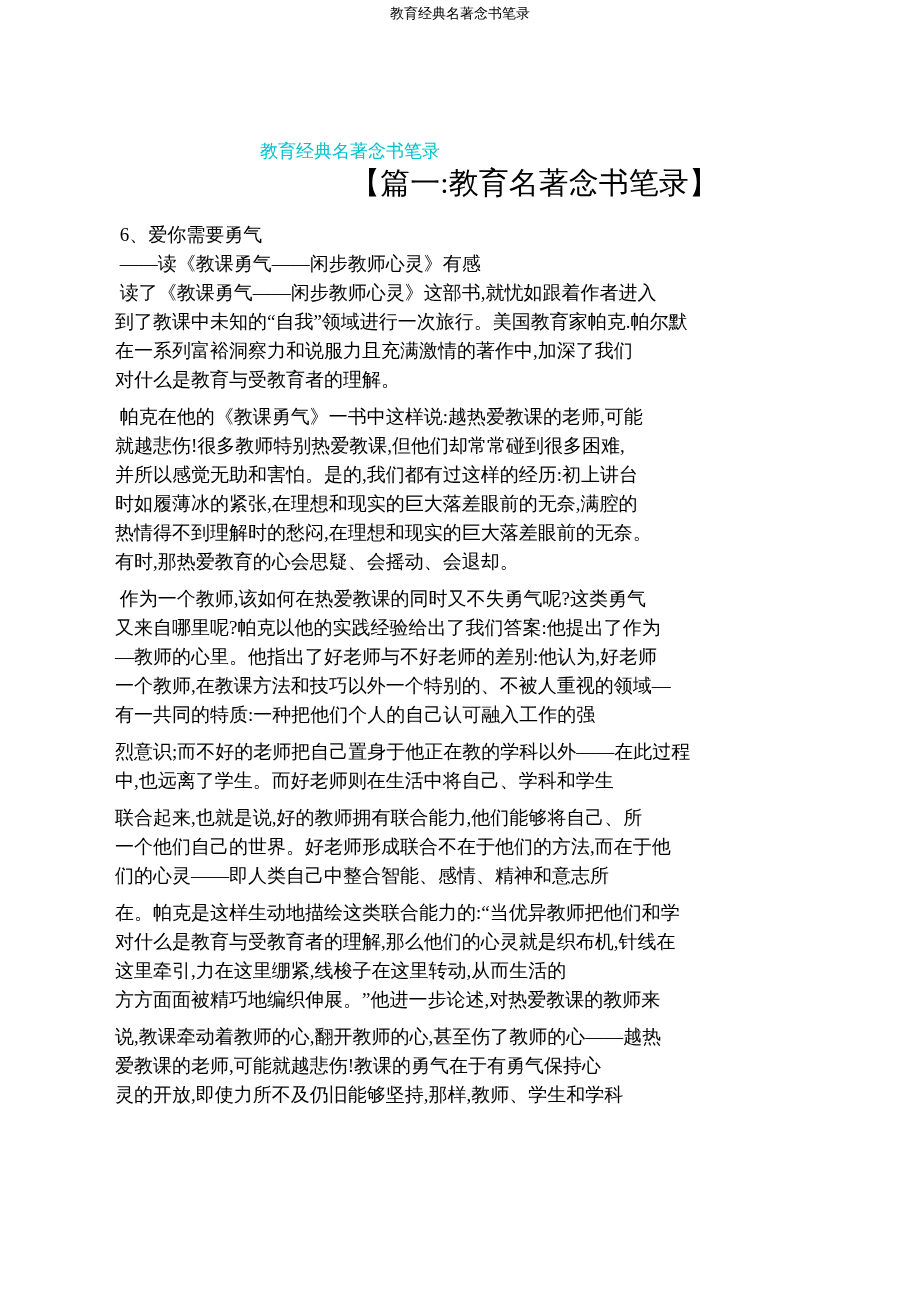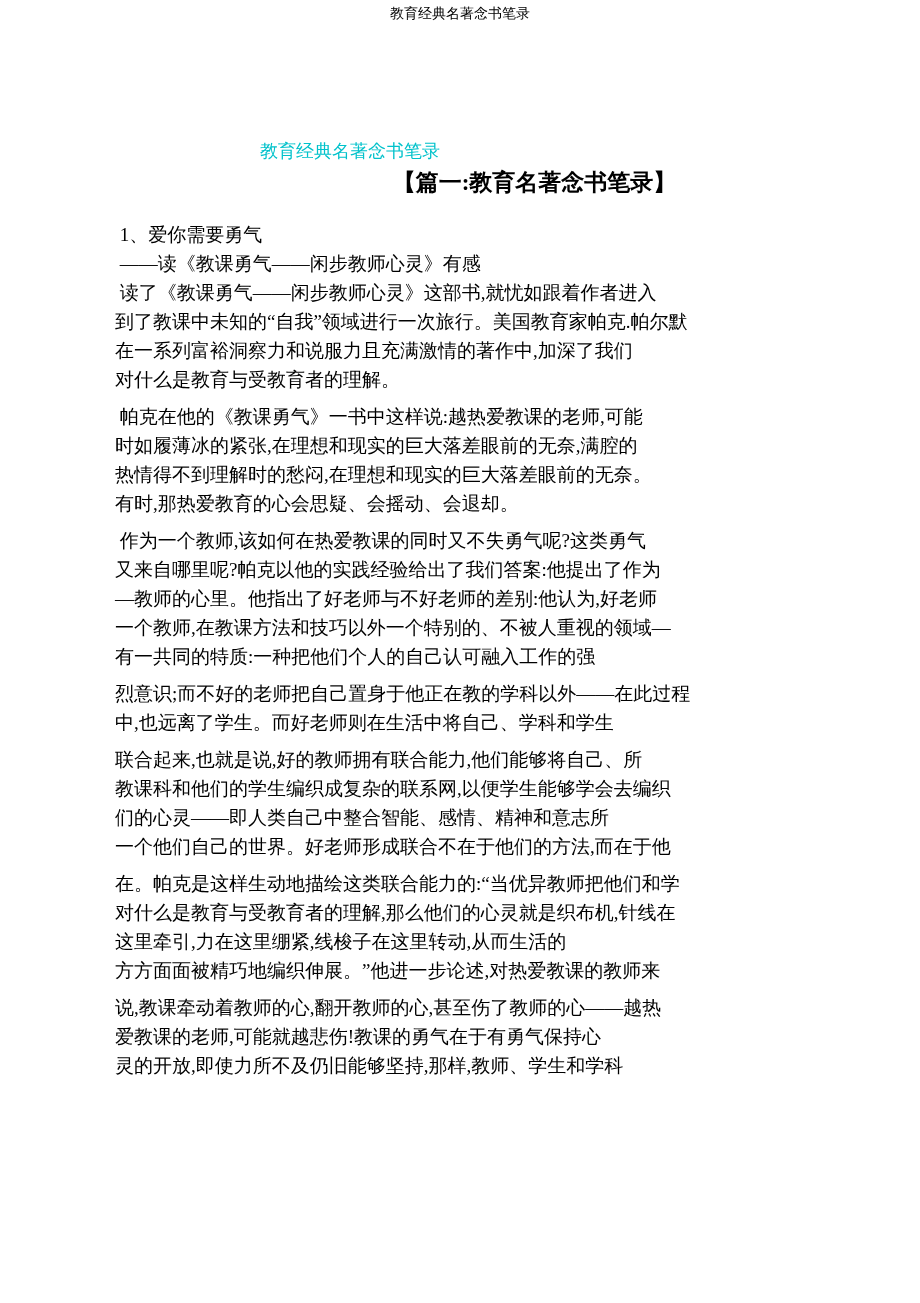--- a/index.html
+++ b/index.html
@@ -38,22 +38,22 @@
     margin: 0 0 6px 145px;
     text-decoration: none;
     display: inline-block;
   }
   .title-row {
     padding-left: 146px;
     text-align: center;
     margin-bottom: 22px;
   }
   .section-title {
-    font-size: 23px;
-    font-weight: bold;
+    font-size: 30px;
+    font-weight: normal;
     line-height: 30px;
     display: inline-block;
   }
   .doc-body {
     font-size: 19px;
   }
   .para {
     margin: 0 0 8px 0;
     padding: 0;
   }
@@ -73,49 +73,50 @@
   <div class="content">
 
     <a class="link-title" href="#" style="color: rgb(0, 194, 203);">教育经典名著念书笔录</a>
 
     <div class="title-row">
       <span class="section-title">【篇一:教育名著念书笔录】</span>
     </div>
 
     <div class="doc-body">
         <p class="para">
-          <span class="line"> 1、爱你需要勇气</span>
+          <span class="line"> 6、爱你需要勇气</span>
           <span class="line"> ——读《教课勇气——闲步教师心灵》有感</span>
           <span class="line"> 读了《教课勇气——闲步教师心灵》这部书,就忧如跟着作者进入</span>
           <span class="line">到了教课中未知的“自我”领域进行一次旅行。美国教育家帕克.帕尔默</span>
           <span class="line">在一系列富裕洞察力和说服力且充满激情的著作中,加深了我们</span>
           <span class="line">对什么是教育与受教育者的理解。</span>
         </p>
         <p class="para">
           <span class="line"> 帕克在他的《教课勇气》一书中这样说:越热爱教课的老师,可能</span>
+          <span class="line">就越悲伤!很多教师特别热爱教课,但他们却常常碰到很多困难,</span>
+          <span class="line">并所以感觉无助和害怕。是的,我们都有过这样的经历:初上讲台</span>
           <span class="line">时如履薄冰的紧张,在理想和现实的巨大落差眼前的无奈,满腔的</span>
           <span class="line">热情得不到理解时的愁闷,在理想和现实的巨大落差眼前的无奈。</span>
           <span class="line">有时,那热爱教育的心会思疑、会摇动、会退却。</span>
         </p>
         <p class="para">
           <span class="line"> 作为一个教师,该如何在热爱教课的同时又不失勇气呢?这类勇气</span>
           <span class="line">又来自哪里呢?帕克以他的实践经验给出了我们答案:他提出了作为</span>
           <span class="line">—教师的心里。他指出了好老师与不好老师的差别:他认为,好老师</span>
           <span class="line">一个教师,在教课方法和技巧以外一个特别的、不被人重视的领域—</span>
           <span class="line">有一共同的特质:一种把他们个人的自己认可融入工作的强</span>
         </p>
         <p class="para">
           <span class="line">烈意识;而不好的老师把自己置身于他正在教的学科以外——在此过程</span>
           <span class="line">中,也远离了学生。而好老师则在生活中将自己、学科和学生</span>
         </p>
         <p class="para">
           <span class="line">联合起来,也就是说,好的教师拥有联合能力,他们能够将自己、所</span>
-          <span class="line">教课科和他们的学生编织成复杂的联系网,以便学生能够学会去编织</span>
+          <span class="line">一个他们自己的世界。好老师形成联合不在于他们的方法,而在于他</span>
           <span class="line">们的心灵——即人类自己中整合智能、感情、精神和意志所</span>
-          <span class="line">一个他们自己的世界。好老师形成联合不在于他们的方法,而在于他</span>
         </p>
         <p class="para">
           <span class="line">在。帕克是这样生动地描绘这类联合能力的:“当优异教师把他们和学</span>
           <span class="line">对什么是教育与受教育者的理解,那么他们的心灵就是织布机,针线在</span>
           <span class="line">这里牵引,力在这里绷紧,线梭子在这里转动,从而生活的</span>
           <span class="line">方方面面被精巧地编织伸展。”他进一步论述,对热爱教课的教师来</span>
         </p>
         <p class="para">
           <span class="line">说,教课牵动着教师的心,翻开教师的心,甚至伤了教师的心——越热</span>
           <span class="line">爱教课的老师,可能就越悲伤!教课的勇气在于有勇气保持心</span>

